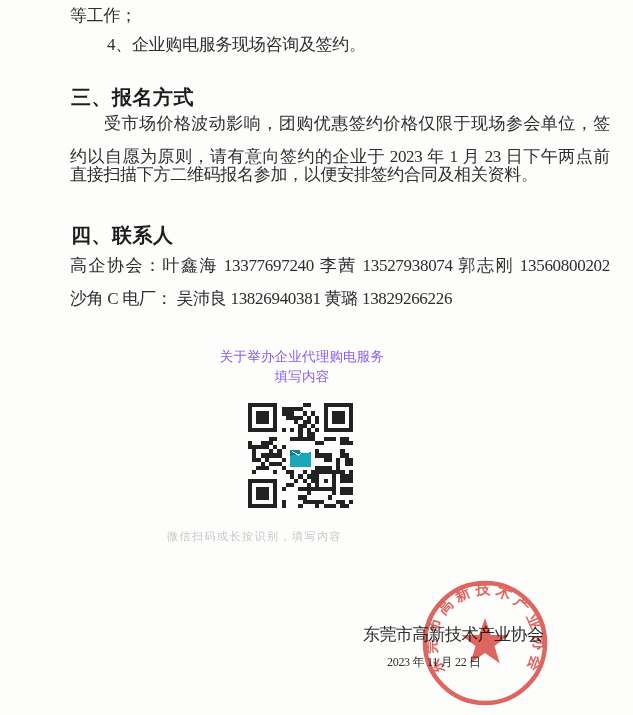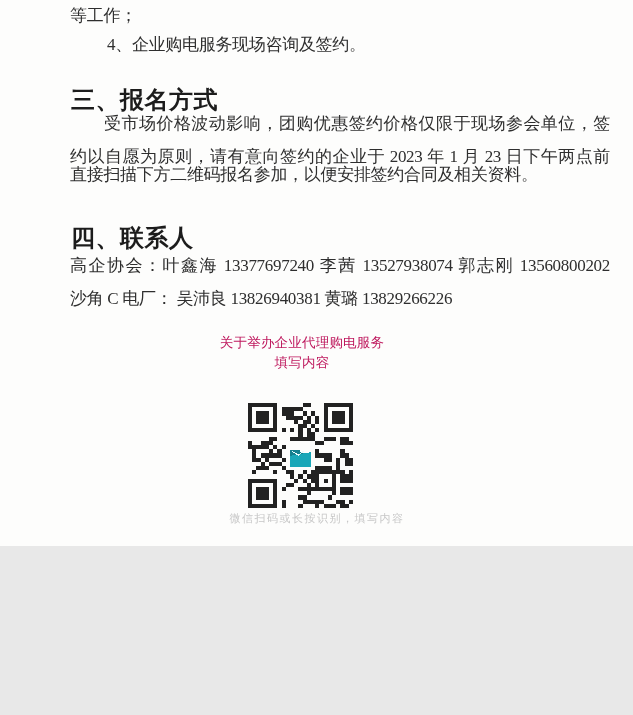--- a/index.html
+++ b/index.html
@@ -1,46 +1,46 @@
 <!DOCTYPE html>
 <html><head>
 <meta charset="utf-8">
 <style>
   html,body{margin:0;padding:0;background:#e8e8e8;}
   .page{
     position:relative;
-    width:633px;height:546px;
+    width:633px;height:715px;
     background:#fdfdfc;
     font-family:"Liberation Serif", serif;
     color:#2e2e2e;
     overflow:hidden;
     margin:0 auto;
   }
   .abs{position:absolute;}
   .body-text{font-size:17px;line-height:1.25;letter-spacing:-0.3px;white-space:nowrap;}
-  .heading{font-size:24px;font-weight:bold;color:#1c1c1c;letter-spacing:0.5px;white-space:nowrap;}
+  .heading{font-size:20px;font-weight:bold;color:#1c1c1c;letter-spacing:0.5px;white-space:nowrap;}
   .just{
     width:540px;
     text-align:justify;
     text-align-last:justify;
     white-space:normal;
   }
   .indent{text-indent:2em;}
   .caption{
-    left:160px;top:333px;width:284px;
+    left:160px;top:347px;width:284px;
     text-align:center;
     font-family:"Liberation Sans", sans-serif;
     font-size:13.5px;line-height:19.5px;
-    color:#be185d;font-weight:500;letter-spacing:0.2px;
+    color:#8b5cf6;font-weight:500;letter-spacing:0.2px;
   }
   .qr-wrap{left:248px;top:403px;width:105px;height:105px;}
   .qr-wrap svg{display:block;width:105px;height:105px;shape-rendering:crispEdges;}
   .hint{
-    left:167px;top:511px;width:300px;
-    text-align:center;
+    left:167px;top:529px;width:300px;
+    text-align:left;
     font-family:"Liberation Sans", sans-serif;
     font-size:11px;color:#c7c7c7;letter-spacing:1.5px;white-space:nowrap;
   }
   .footer-org{left:363px;top:624px;font-size:17px;letter-spacing:-0.6px;white-space:nowrap;}
   .footer-date{left:387px;top:655px;font-size:12px;letter-spacing:-0.3px;white-space:nowrap;}
   .seal{
     left:408px;top:566px;width:154px;height:154px;
     opacity:0.82;
     mix-blend-mode:multiply;
     pointer-events:none;

